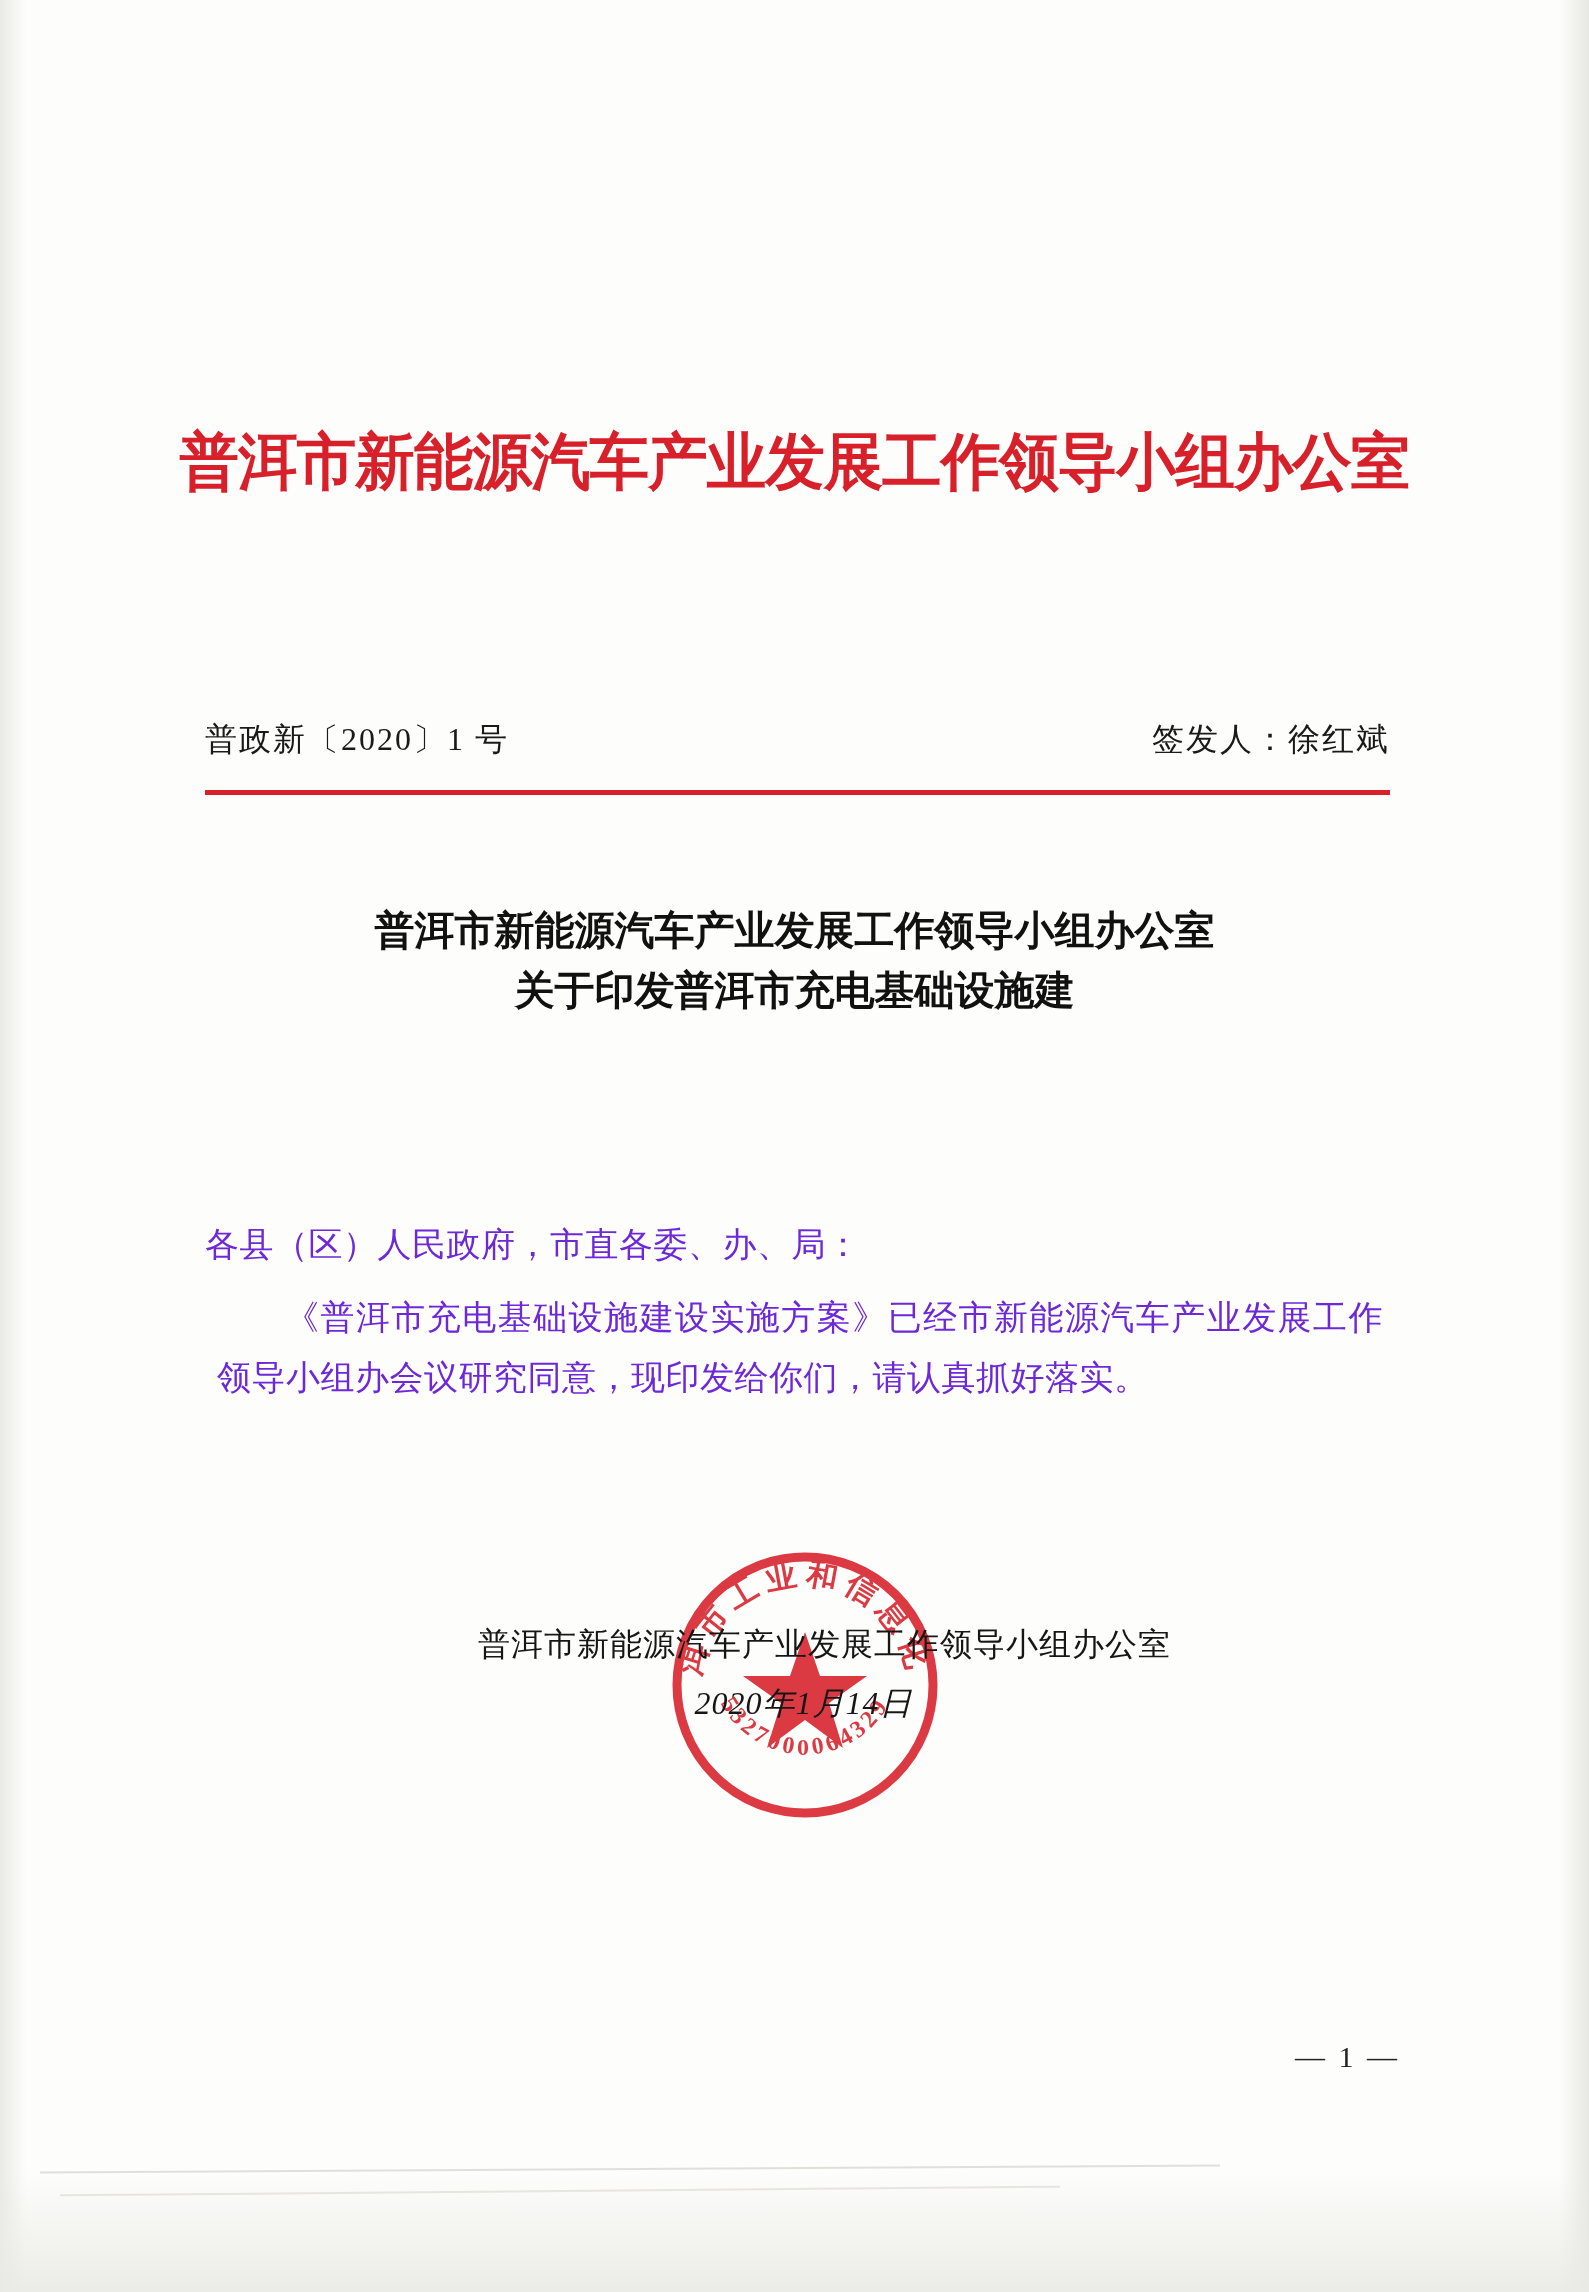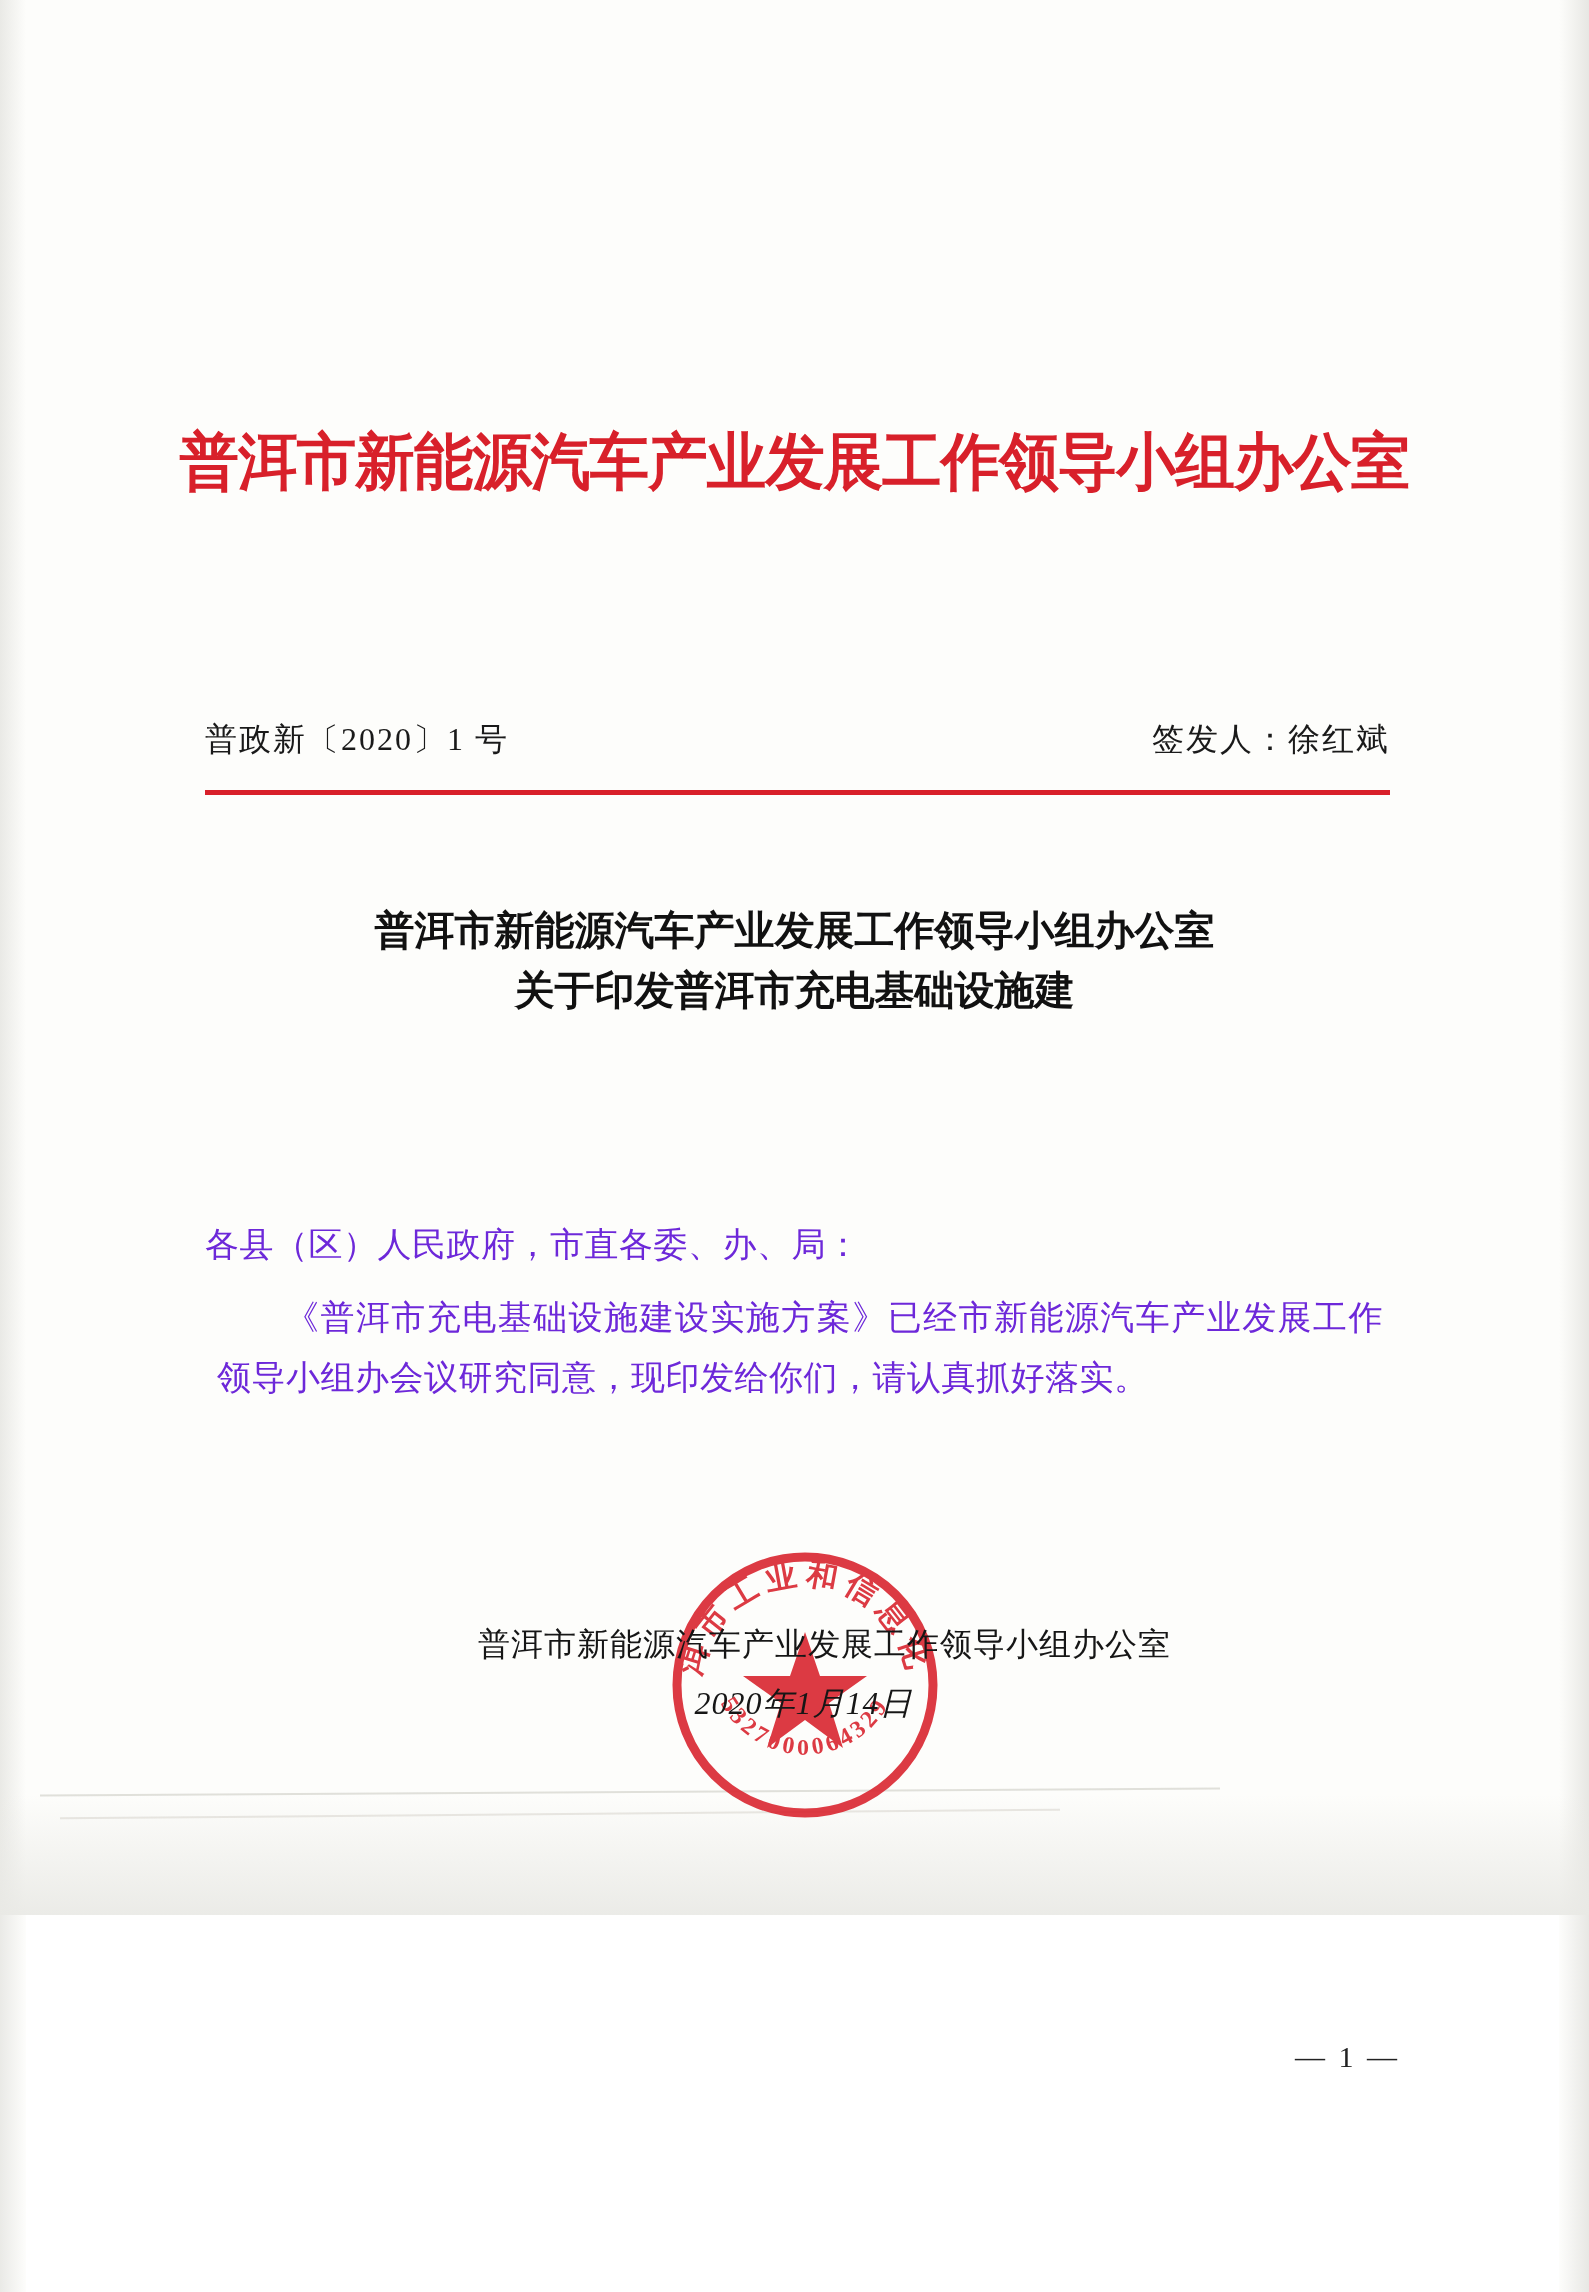--- a/index.html
+++ b/index.html
@@ -13,21 +13,21 @@
     position: relative;
     font-family: "Liberation Serif", serif;
     overflow: hidden;
   }
 
   
   #page {
     position: absolute;
     left: 0; top: 0;
     width: 1589px;
-    height: 1915px;
+    height: 2292px;
     background: #fdfdfb;
   }
 
   
   .scan-edge-left {
     position: absolute;
     left: 0; top: 0;
     width: 26px; height: 2292px;
     background: linear-gradient(to right, #e6e6e2, #fdfdfb);
     opacity: .85;

